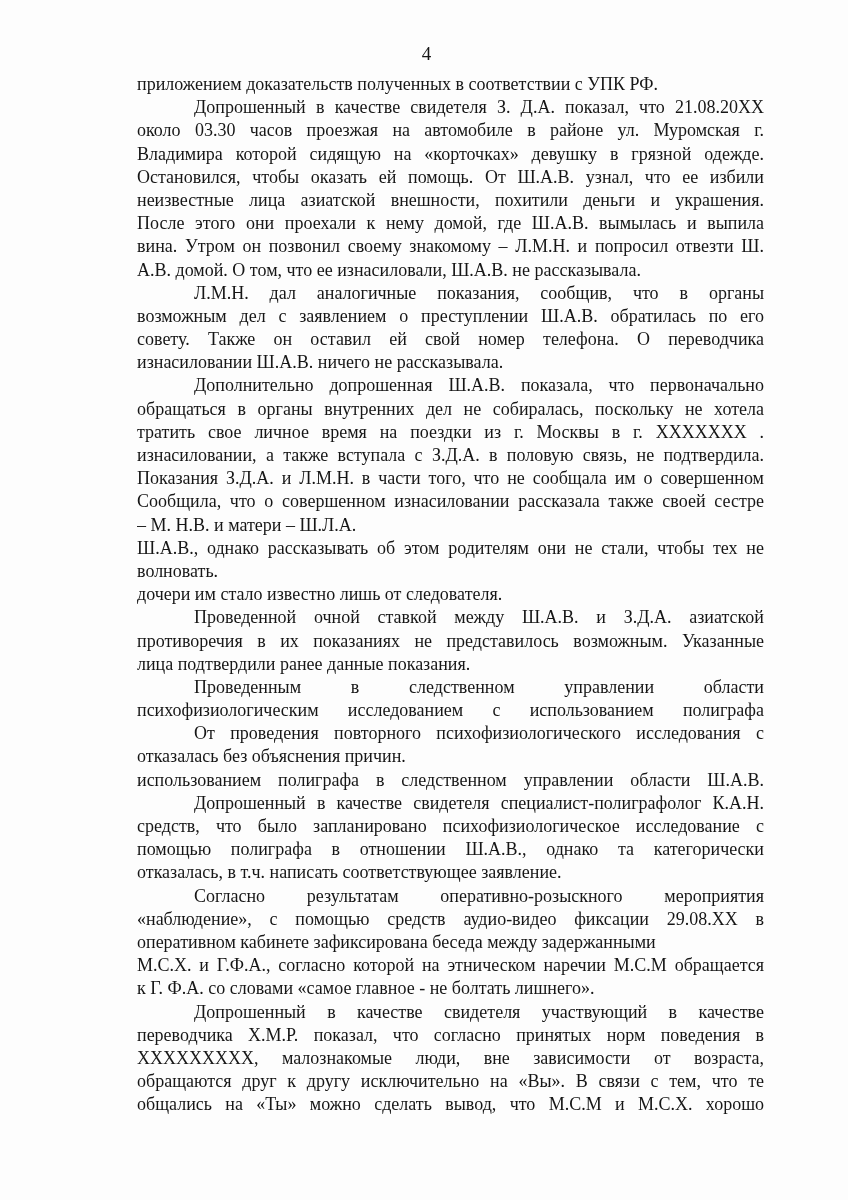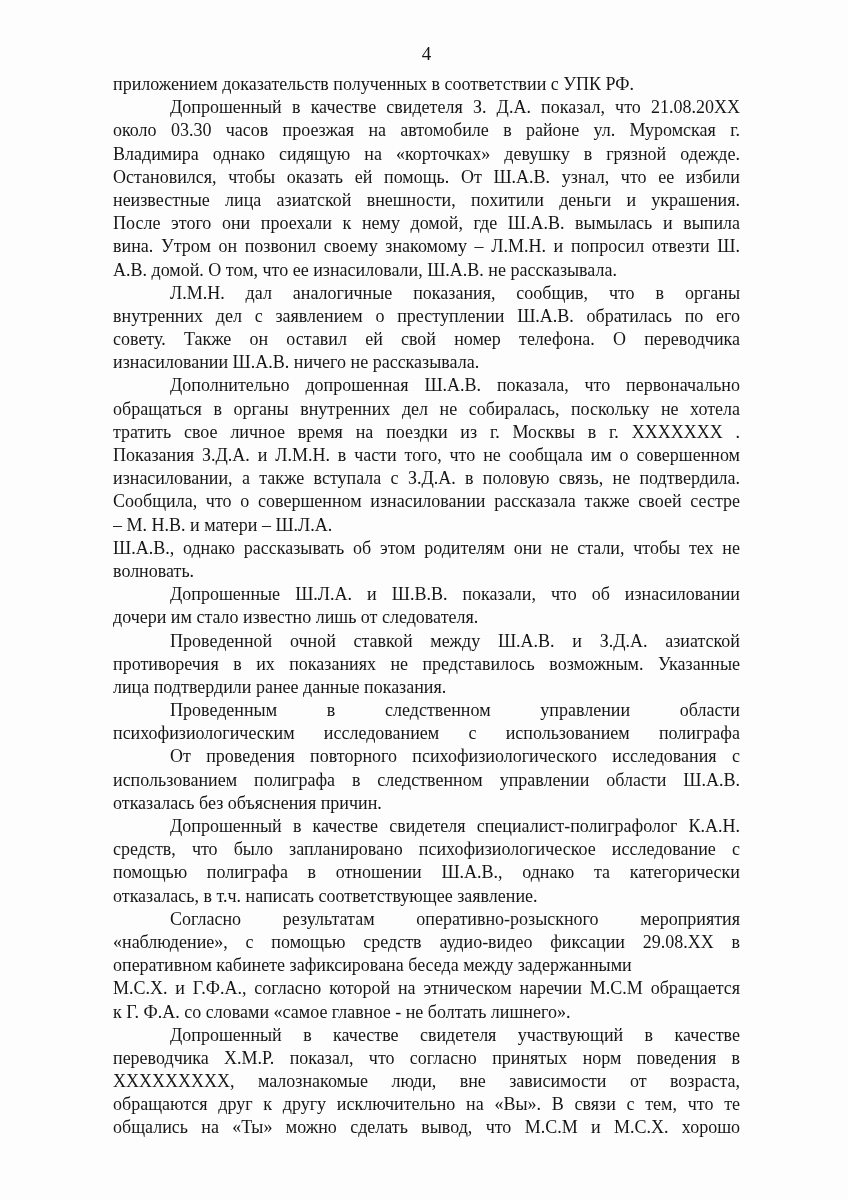--- a/index.html
+++ b/index.html
@@ -16,21 +16,21 @@
     padding: 42px 108px 0 113px;
     background: #fdfdfd;
     overflow: hidden;
   }
   .page-number {
     text-align: center;
     font-size: 19px;
     line-height: 23px;
     margin-bottom: 8px;
   }
-  .text-block { width: 627px; }
+  .text-block { width: 627px; margin-left: 24px; }
   .line {
     font-size: 18px;
     line-height: 23.2px;
     height: 23.2px;
     overflow: hidden;
     text-align: justify;
     text-align-last: justify;
     word-spacing: normal;
   }
   .line.no-just {
@@ -44,63 +44,62 @@
 
 <div class="page">
   <div class="page-number">4</div>
   <div class="text-block">
       <div>
         <div class="line no-just">приложением доказательств полученных в соответствии с УПК РФ.</div>
       </div>
       <div>
         <div class="line indent">Допрошенный в качестве свидетеля З. Д.А. показал, что 21.08.20ХХ</div>
         <div class="line">около 03.30 часов проезжая на автомобиле в районе ул. Муромская г.</div>
-        <div class="line">Владимира однако сидящую на «корточках» девушку в грязной одежде.</div>
+        <div class="line">Владимира которой сидящую на «корточках» девушку в грязной одежде.</div>
         <div class="line">Остановился, чтобы оказать ей помощь. От Ш.А.В. узнал, что ее избили</div>
         <div class="line">неизвестные лица азиатской внешности, похитили деньги и украшения.</div>
         <div class="line">После этого они проехали к нему домой, где Ш.А.В. вымылась и выпила</div>
         <div class="line">вина. Утром он позвонил своему знакомому – Л.М.Н. и попросил отвезти Ш.</div>
         <div class="line no-just">А.В. домой. О том, что ее изнасиловали, Ш.А.В. не рассказывала.</div>
       </div>
       <div>
         <div class="line indent">Л.М.Н. дал аналогичные показания, сообщив, что в органы</div>
-        <div class="line">внутренних дел с заявлением о преступлении Ш.А.В. обратилась по его</div>
+        <div class="line">возможным дел с заявлением о преступлении Ш.А.В. обратилась по его</div>
         <div class="line">совету. Также он оставил ей свой номер телефона. О переводчика</div>
         <div class="line no-just">изнасиловании Ш.А.В. ничего не рассказывала.</div>
       </div>
       <div>
         <div class="line indent">Дополнительно допрошенная Ш.А.В. показала, что первоначально</div>
         <div class="line">обращаться в органы внутренних дел не собиралась, поскольку не хотела</div>
         <div class="line">тратить свое личное время на поездки из г. Москвы в г. ХХХХХХХ .</div>
+        <div class="line">изнасиловании, а также вступала с З.Д.А. в половую связь, не подтвердила.</div>
         <div class="line">Показания З.Д.А. и Л.М.Н. в части того, что не сообщала им о совершенном</div>
-        <div class="line">изнасиловании, а также вступала с З.Д.А. в половую связь, не подтвердила.</div>
         <div class="line">Сообщила, что о совершенном изнасиловании рассказала также своей сестре</div>
         <div class="line no-just">– М. Н.В. и матери – Ш.Л.А.</div>
       </div>
       <div>
         <div class="line">Ш.А.В., однако рассказывать об этом родителям они не стали, чтобы тех не</div>
         <div class="line no-just">волновать.</div>
       </div>
       <div>
-        <div class="line indent">Допрошенные Ш.Л.А. и Ш.В.В. показали, что об изнасиловании</div>
         <div class="line no-just">дочери им стало известно лишь от следователя.</div>
       </div>
       <div>
         <div class="line indent">Проведенной очной ставкой между Ш.А.В. и З.Д.А. азиатской</div>
         <div class="line">противоречия в их показаниях не представилось возможным. Указанные</div>
         <div class="line no-just">лица подтвердили ранее данные показания.</div>
       </div>
       <div>
         <div class="line indent">Проведенным&nbsp;в следственном управлении области</div>
         <div class="line">психофизиологическим исследованием с использованием полиграфа</div>
       </div>
       <div>
         <div class="line indent">От проведения повторного психофизиологического исследования с</div>
+        <div class="line no-just">отказалась без объяснения причин.</div>
         <div class="line">использованием полиграфа в следственном управлении области Ш.А.В.</div>
-        <div class="line no-just">отказалась без объяснения причин.</div>
       </div>
       <div>
         <div class="line indent">Допрошенный в качестве свидетеля специалист-полиграфолог К.А.Н.</div>
         <div class="line">средств, что было запланировано психофизиологическое исследование с</div>
         <div class="line">помощью полиграфа в отношении Ш.А.В., однако та категорически</div>
         <div class="line no-just">отказалась, в т.ч. написать соответствующее заявление.</div>
       </div>
       <div>
         <div class="line indent">Согласно результатам оперативно-розыскного мероприятия</div>
         <div class="line">«наблюдение», с помощью средств аудио-видео фиксации 29.08.ХХ в</div>

